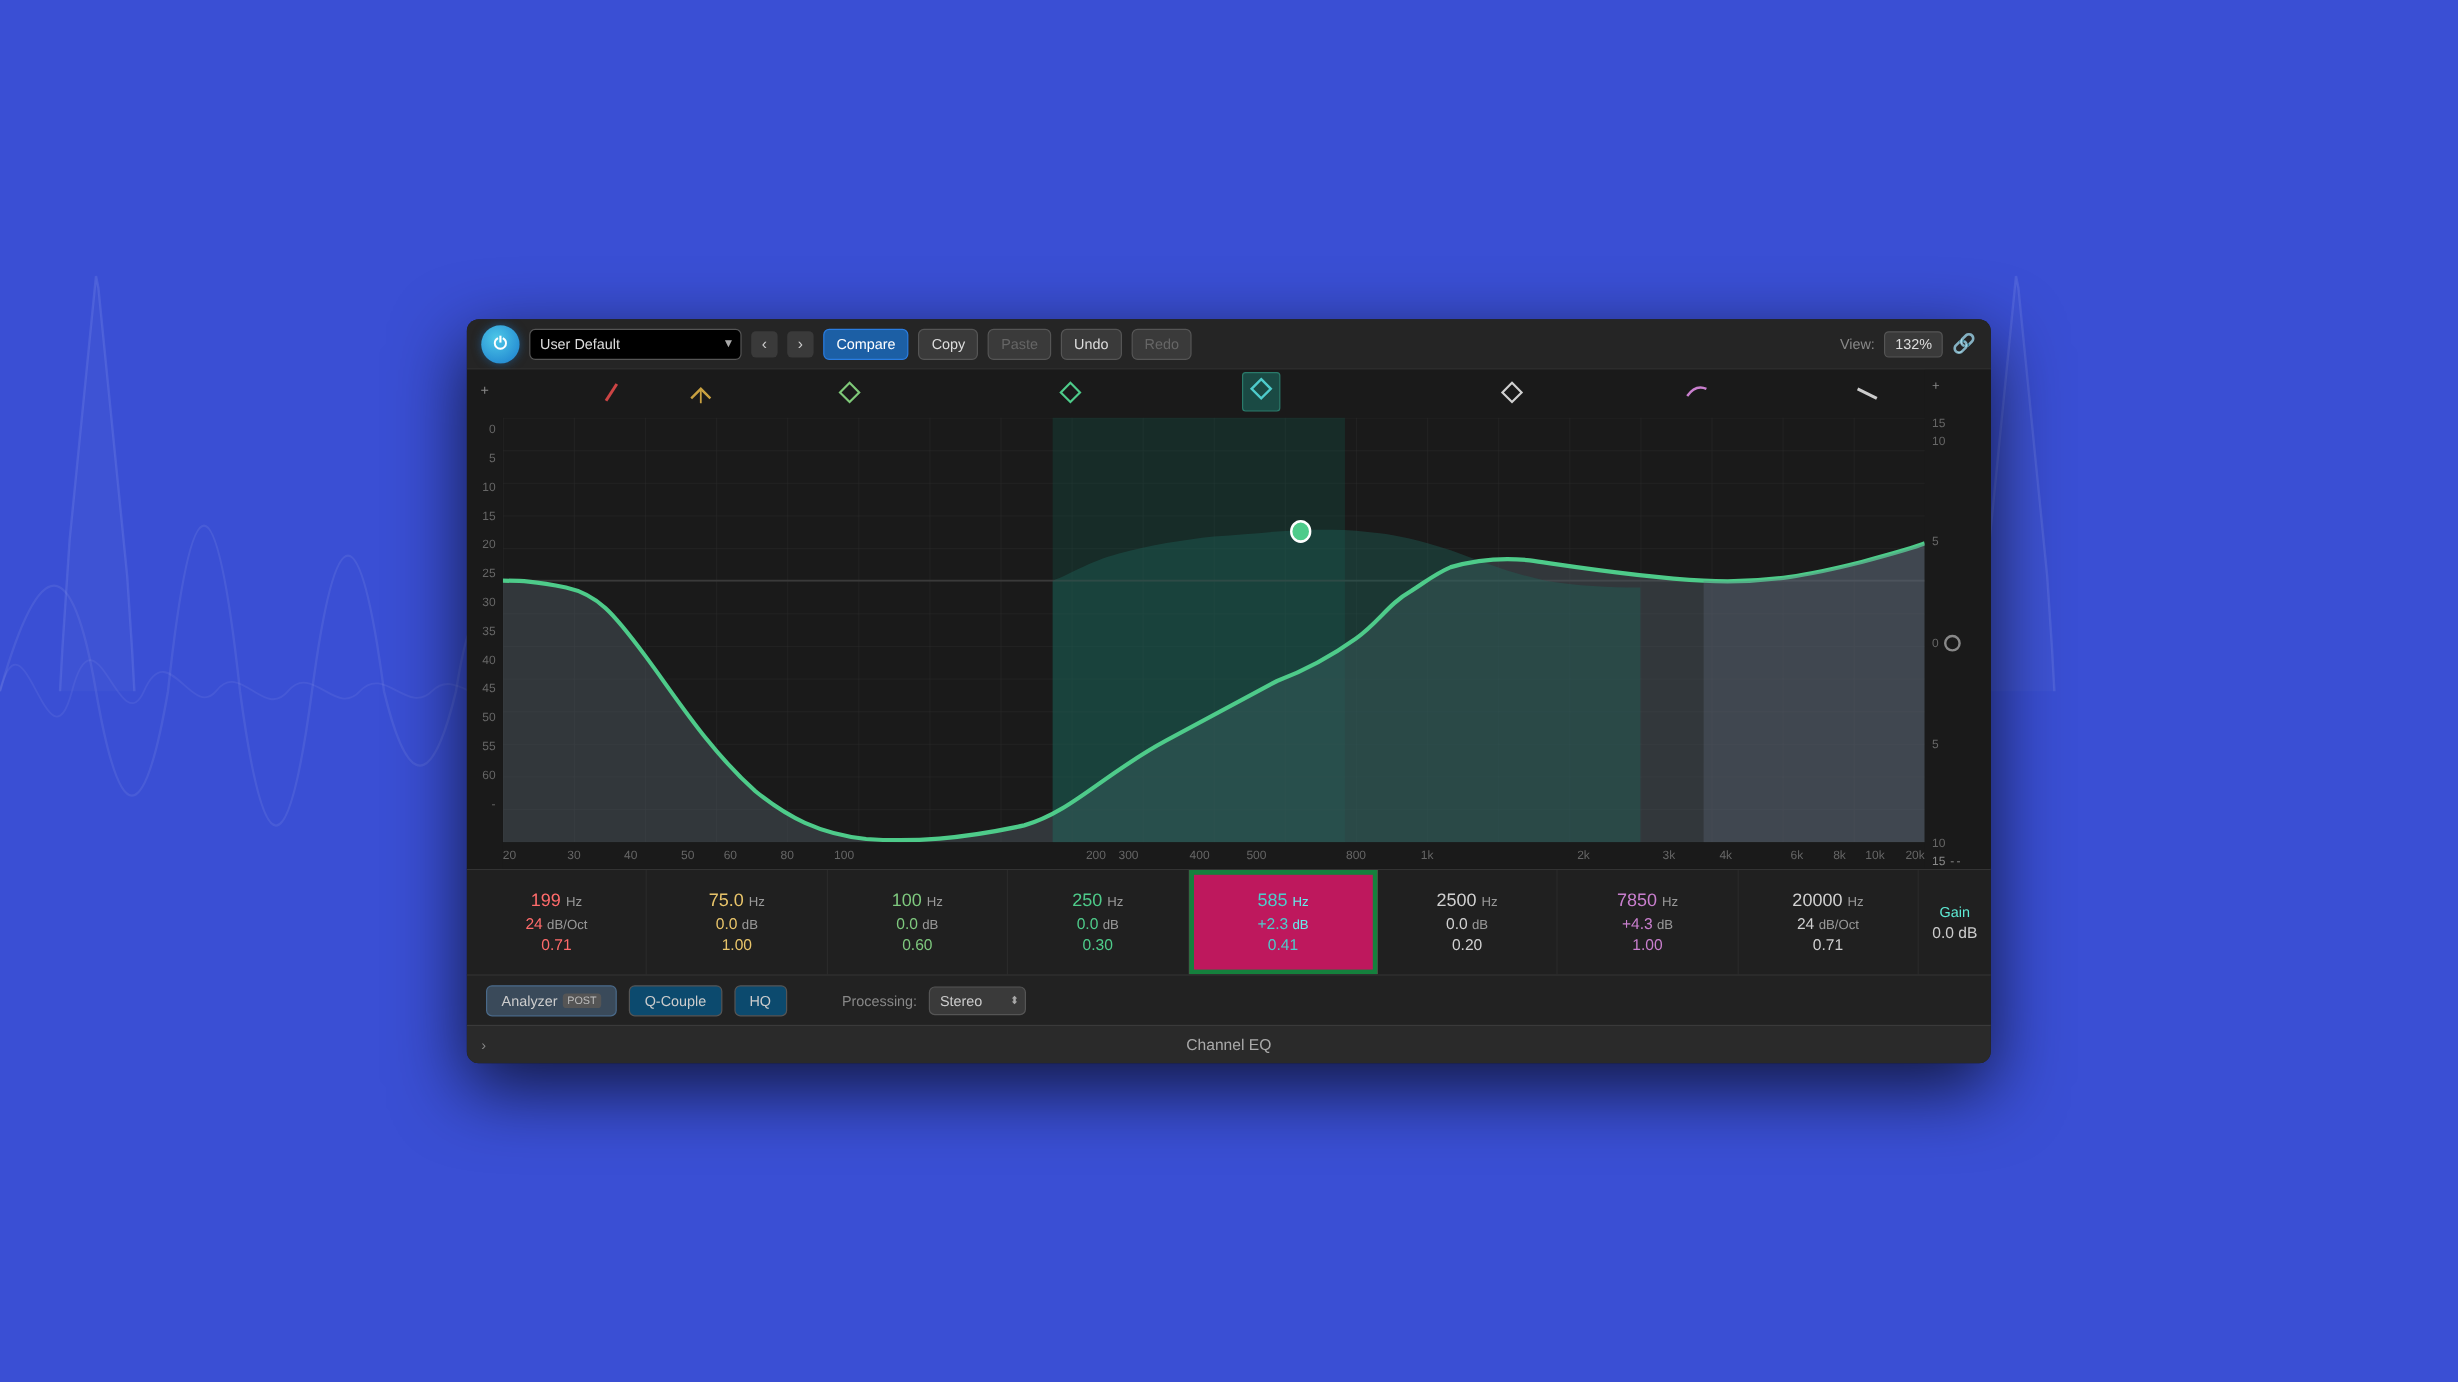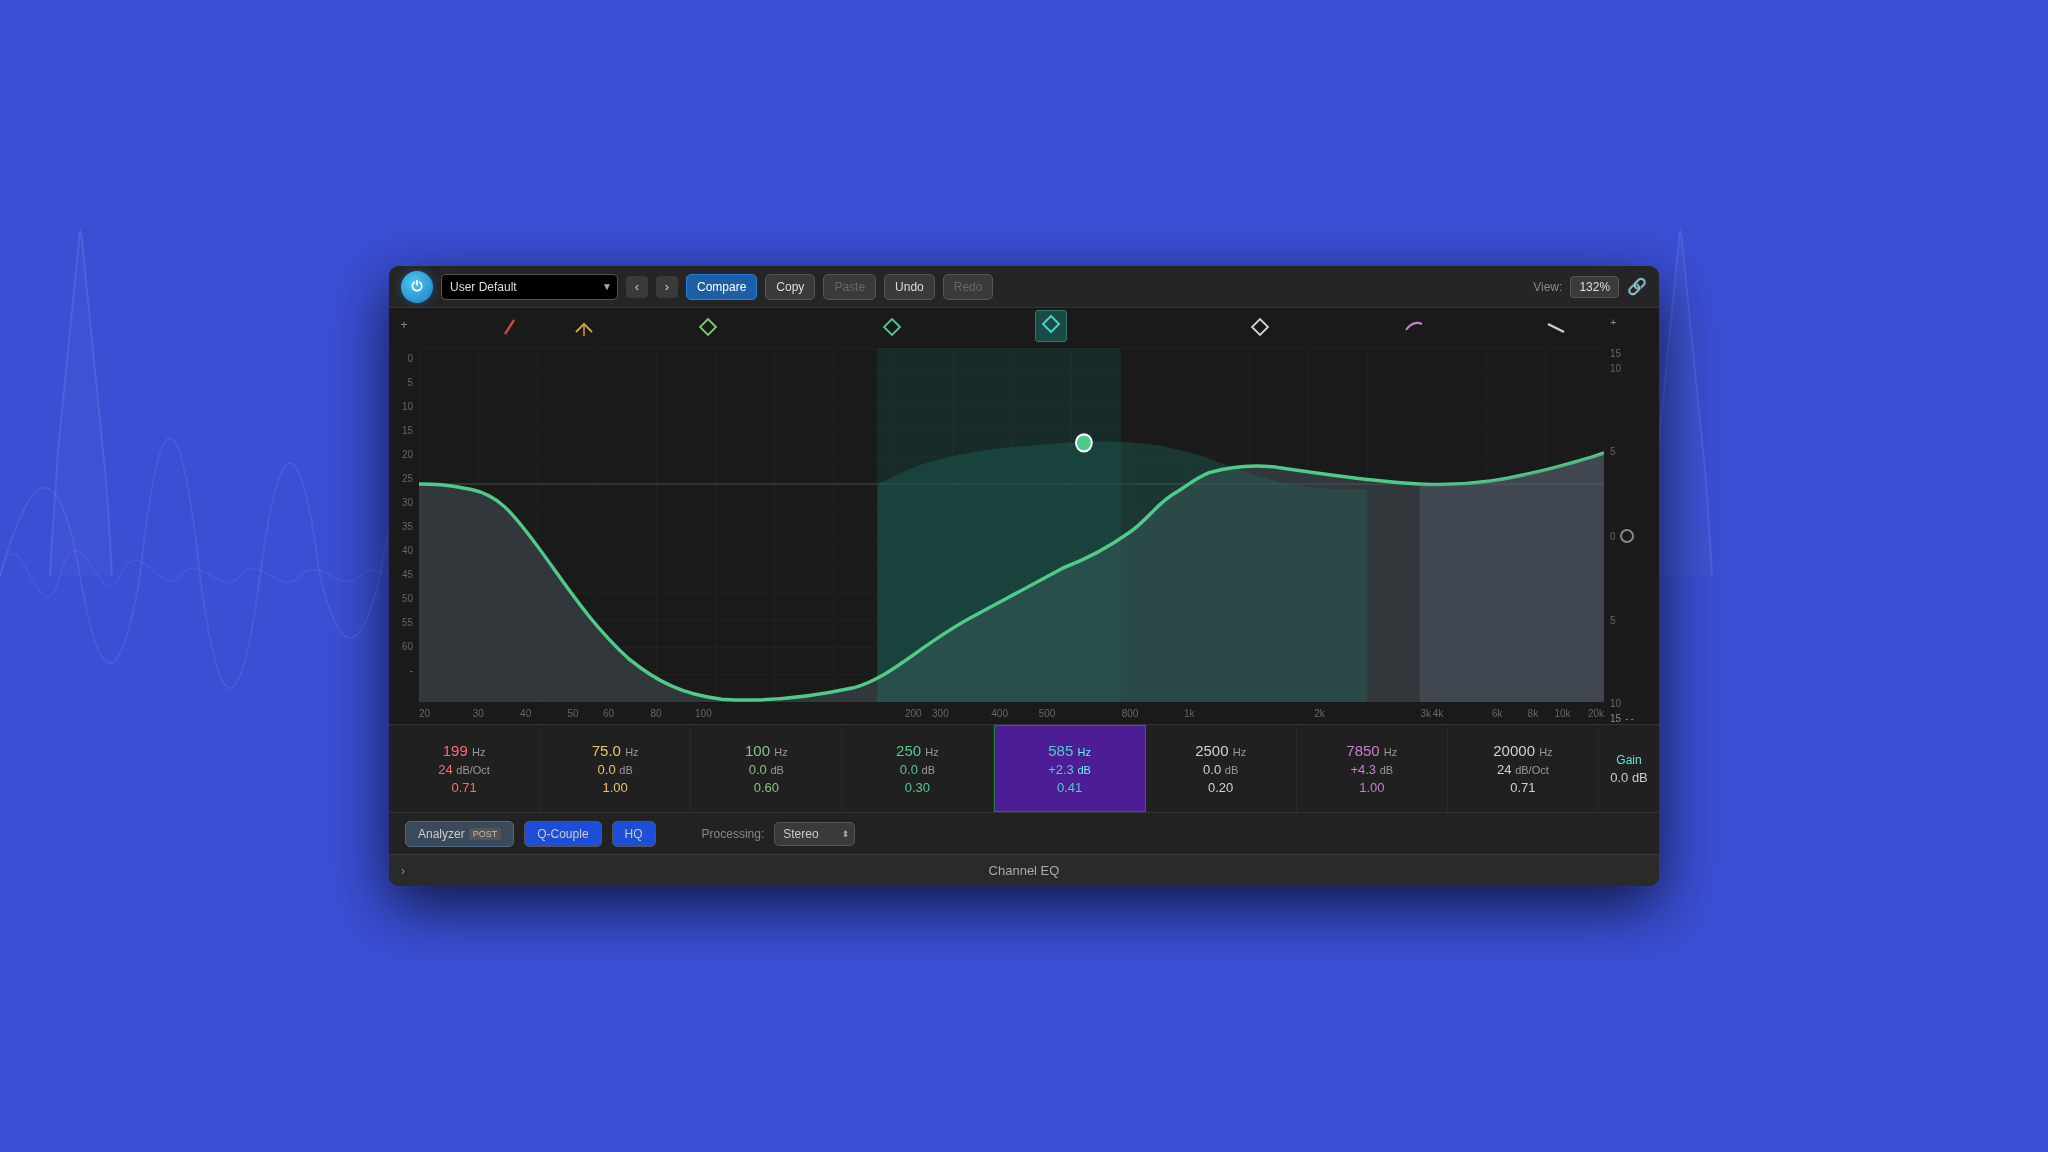--- a/index.html
+++ b/index.html
@@ -271,22 +271,22 @@
       flex: 1;
       display: flex;
       flex-direction: column;
       align-items: center;
       justify-content: center;
       gap: 3px;
       border-right: 1px solid #2a2a2a;
       padding: 4px;
     }
     .band-info.active-band {
-      background: #4c1d95;
-      border: 1px solid #15803d;
+      background: #be185d;
+      border: 4px solid #15803d;
     }
     .band-freq {
       font-size: 15px;
       font-weight: 500;
     }
     .band-freq .freq-unit {
       font-size: 11px;
       color: #999;
     }
     .band-db {
@@ -340,21 +340,21 @@
       background: #222;
       height: 42px;
       display: flex;
       align-items: center;
       padding: 0 16px;
       gap: 10px;
       border-top: 1px solid #333;
       flex-shrink: 0;
     }
     .bottom-btn {
-      background: #1d4ed8;
+      background: #0c4a6e;
       border: 1px solid #555;
       border-radius: 5px;
       color: #ccc;
       font-size: 12px;
       padding: 5px 12px;
       cursor: pointer;
       display: flex;
       align-items: center;
       gap: 4px;
     }
@@ -636,21 +636,21 @@
         <span style="position:absolute;left:16%;color:#666;font-size:10px;transform:translateX(-50%);">60</span>
         <span style="position:absolute;left:20%;color:#666;font-size:10px;transform:translateX(-50%);">80</span>
         <span style="position:absolute;left:24%;color:#666;font-size:10px;transform:translateX(-50%);">100</span>
         <span style="position:absolute;left:38%;color:#666;font-size:10px;transform:translateX(-50%);margin-left:44px;">200</span>
         <span style="position:absolute;left:44%;color:#666;font-size:10px;transform:translateX(-50%);">300</span>
         <span style="position:absolute;left:49%;color:#666;font-size:10px;transform:translateX(-50%);">400</span>
         <span style="position:absolute;left:53%;color:#666;font-size:10px;transform:translateX(-50%);">500</span>
         <span style="position:absolute;left:60%;color:#666;font-size:10px;transform:translateX(-50%);">800</span>
         <span style="position:absolute;left:65%;color:#666;font-size:10px;transform:translateX(-50%);">1k</span>
         <span style="position:absolute;left:76%;color:#666;font-size:10px;transform:translateX(-50%);">2k</span>
-        <span style="position:absolute;left:82%;color:#666;font-size:10px;transform:translateX(-50%);margin-left:35px;">3k</span>
+        <span style="position:absolute;left:82%;color:#666;font-size:10px;transform:translateX(-50%);">3k</span>
         <span style="position:absolute;left:86%;color:#666;font-size:10px;transform:translateX(-50%);">4k</span>
         <span style="position:absolute;left:91%;color:#666;font-size:10px;transform:translateX(-50%);">6k</span>
         <span style="position:absolute;left:94%;color:#666;font-size:10px;transform:translateX(-50%);">8k</span>
         <span style="position:absolute;left:96.5%;color:#666;font-size:10px;transform:translateX(-50%);">10k</span>
         <span style="position:absolute;right:0%;color:#666;font-size:10px;">20k</span>
       </div>
 
     </div>
 
     <div class="y-axis-right" style="width:55px;background:#1a1a1a;padding-top:8px;display:flex;flex-direction:column;align-items:flex-start;padding-left:6px;">

